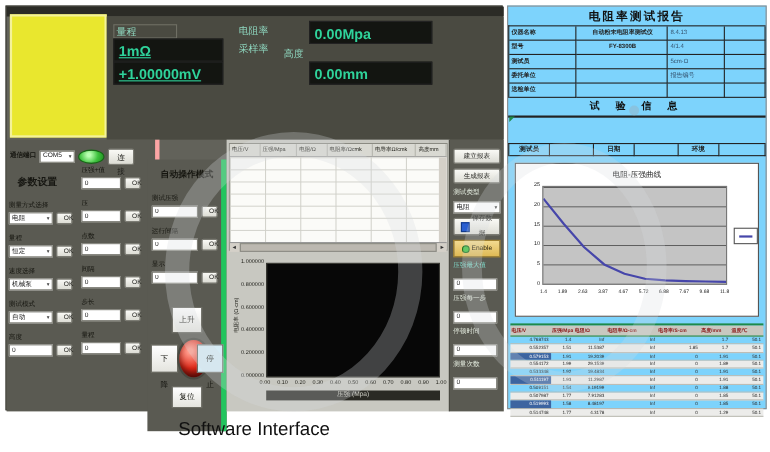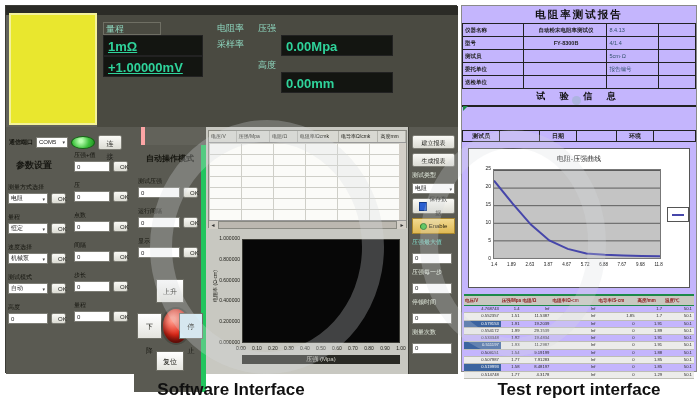--- a/index.html
+++ b/index.html
@@ -77,21 +77,21 @@
   
   .rc-stack{left:3px;top:8px;width:43px;display:flex;flex-direction:column;gap:4px;}
   .rc-btn{height:14px;font-size:6px;line-height:12px;}
   .rc-save{height:16px;font-size:6px;line-height:14px;display:flex;align-items:center;gap:2px;justify-content:center;}
   .rc-save .disk{width:7px;height:7px;background:#2a5fd0;border:1px solid #123a8a;display:inline-block;}
   .rc-enable{height:16px;background:linear-gradient(#f2da90,#dfb954);border:1px solid #a8862e;font-size:6px;line-height:14px;display:flex;align-items:center;gap:2px;justify-content:center;color:#201a08;}
   .rc-enable .dot{width:5px;height:5px;border-radius:50%;background:#3ec23e;border:1px solid #1d6f1d;display:inline-block;}
   .rc-input{width:40px;}
 
   
-  .report{left:461px;top:5px;width:236px;height:367px;background:#c4b5fd;border:1px solid #8a8a8a;box-sizing:border-box;}
+  .report{left:461px;top:5px;width:236px;height:367px;background:#7dd3fc;border:1px solid #8a8a8a;box-sizing:border-box;}
   .rp-title{left:0;top:2px;width:234px;text-align:center;font-size:10.5px;font-weight:bold;color:#111;letter-spacing:2px;}
   .info-table{left:0;top:17px;width:234px;border-top:1px solid #222;border-left:1px solid #222;box-sizing:border-box;}
   .info-table .g-row{display:grid;grid-template-columns:26% 36% 22% 16%;}
   .info-table .g-cell{border-right:1px solid #222;border-bottom:1px solid #222;height:12px;font-size:5.5px;line-height:12px;padding-left:2px;overflow:hidden;white-space:nowrap;color:#222;font-weight:bold;}
   .info-table .g-row .g-cell:nth-child(2){text-align:center;}
   .info-table .g-row .g-cell:nth-child(3){color:#33526e;font-weight:normal;}
   .rp-section{left:0;top:84px;width:234px;text-align:center;font-size:9px;font-weight:bold;letter-spacing:6px;color:#111;border-bottom:2px solid #222;padding-bottom:2px;}
   .green-tri{left:1px;top:100px;width:0;height:0;border-top:5px solid #1d8a4a;border-right:5px solid transparent;}
   .meta-table{left:0;top:124px;width:234px;border-top:1px solid #222;border-left:1px solid #222;box-sizing:border-box;}
   .meta-table .g-row{display:grid;grid-template-columns:16% 17% 16% 17% 16% 18%;}
@@ -110,21 +110,21 @@
 
   .report-table{left:2px;top:288px;width:230px;border-top:2px solid #1d8a4a;}
   .rt-head{display:grid;grid-template-columns:16% 9% 13% 20% 17% 12% 13%;background:#c8c8c0;border-bottom:1px solid #1d8a4a;}
   .rt-head span{font-size:4.5px;line-height:9px;font-weight:bold;color:#8b1616;overflow:hidden;white-space:nowrap;padding-left:1px;}
   .rt-body .g-row{display:grid;grid-template-columns:16% 9% 13% 20% 17% 12% 13%;border-bottom:1px solid #bdbdb5;}
   .rt-body .g-row:nth-child(even){background:#ececea;}
   .rt-body .g-cell{font-size:4.2px;line-height:6.3px;height:6.3px;color:#2a2a2a;text-align:right;padding-right:2px;overflow:hidden;white-space:nowrap;}
   .rt-body .g-row:nth-child(3n) .g-cell:first-child{background:#3c64a0;color:#fff;}
 
   
-  .cap{font-size:17px;font-weight:bold;color:#101010;text-align:center;}
+  .cap{font-size:17px;font-weight:normal;color:#101010;text-align:center;}
   .cap-left{left:5px;top:380px;width:452px;}
   .cap-right{left:460px;top:380px;width:238px;}
 
   
   .wm{pointer-events:none;z-index:50;}
   .wm-circle1{left:150px;top:120px;width:190px;height:210px;border:22px solid rgba(215,220,224,0.28);border-radius:50%;}
   .wm-circle2{left:420px;top:130px;width:150px;height:190px;border:18px solid rgba(215,220,224,0.25);border-radius:50%;}
   .wm-lab{left:585px;top:78px;font-size:30px;font-weight:bold;color:rgba(150,180,195,0.55);}
   .wm-dot{left:572px;top:96px;width:9px;height:9px;border-radius:50%;background:rgba(150,180,195,0.5);}
 </style>
@@ -141,21 +141,20 @@
       <div class="meas-col">
         <span class="meas-label boxed">量程</span>
         <span class="meas-val w1">1mΩ</span>
         <span class="meas-val w1">+1.00000mV</span>
       </div>
       <div class="meas-col">
         <span class="meas-label">电阻率</span>
         <span class="meas-label">采样率</span>
       </div>
       <div class="meas-col">
-        <span class="meas-label">压强</span>
         <span class="meas-val w3">0.00Mpa</span>
         <span class="meas-label">高度</span>
         <span class="meas-val w3">0.00mm</span>
       </div>
     </div>
 
     <div class="abs col-left">
       <div class="abs comm-row">
         <span class="tiny-dark" style="font-weight:bold;">通信端口</span>
         <div class="sel" style="width:32px;">
@@ -555,18 +554,17 @@
             <span class="g-cell">Inf</span>
             <span class="g-cell">0</span>
             <span class="g-cell">1.29</span>
             <span class="g-cell">50.1</span>
           </div>
         </div>
     </div>
   </div>
 
   <div class="abs cap cap-left">Software Interface</div>
-  <div class="abs cap cap-right">Test report interface</div>
 
   <div class="abs wm wm-circle1"></div>
   <div class="abs wm wm-circle2"></div>
   <div class="abs wm wm-dot"></div>
 </div>
 
 </body></html>

